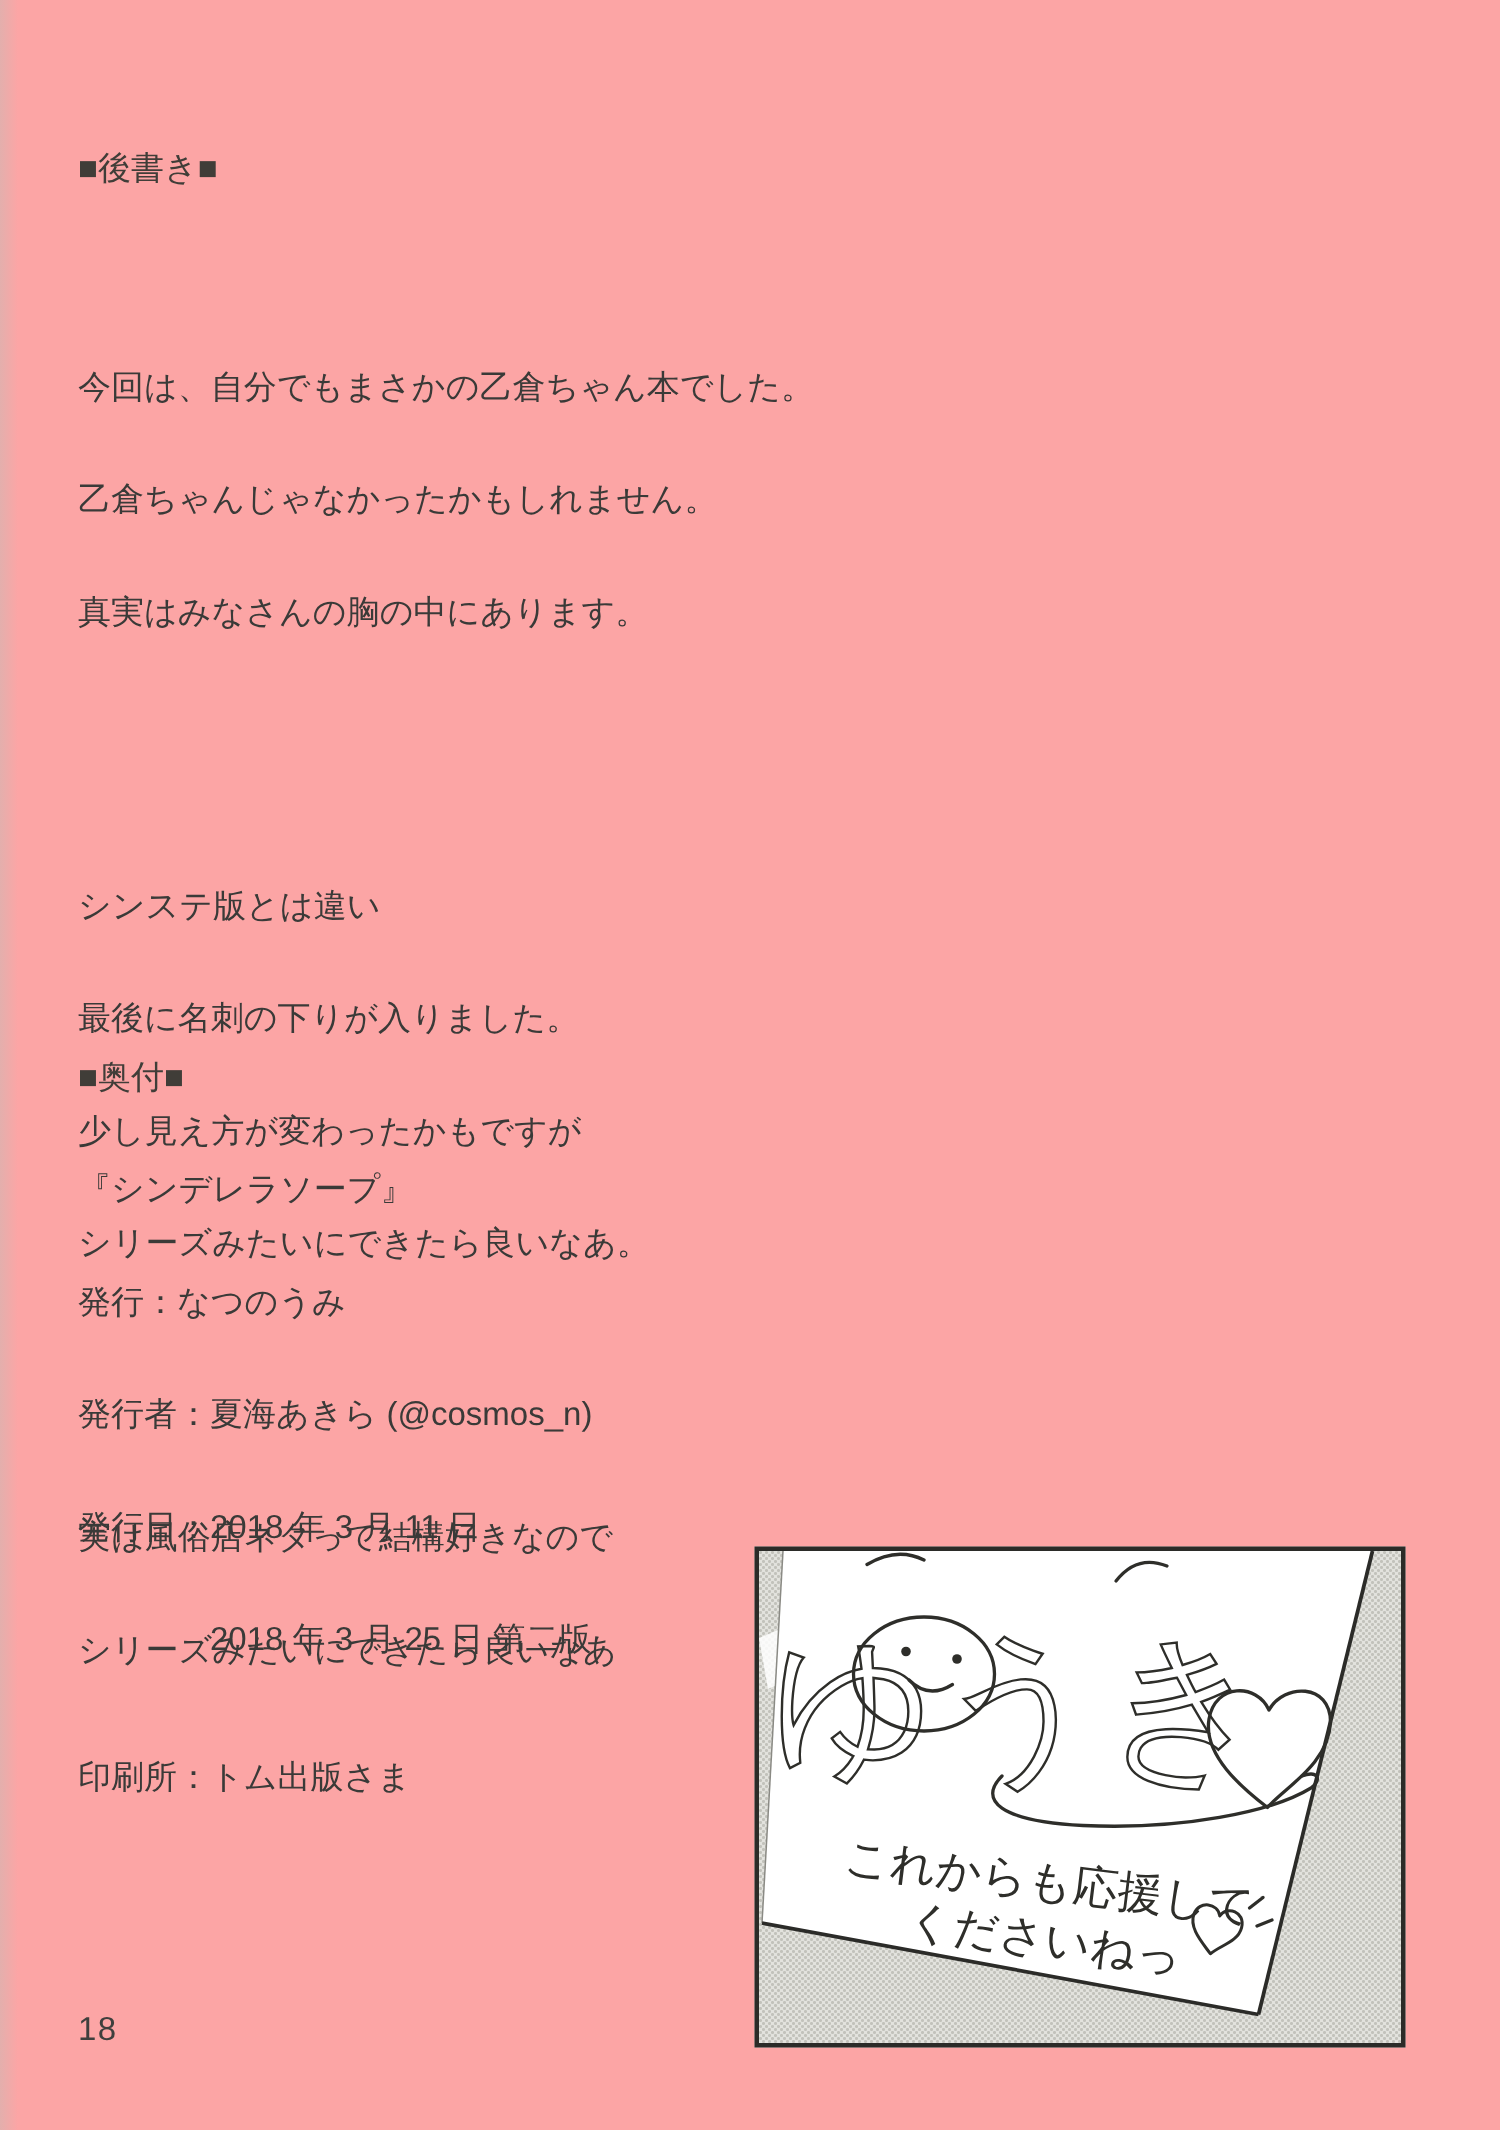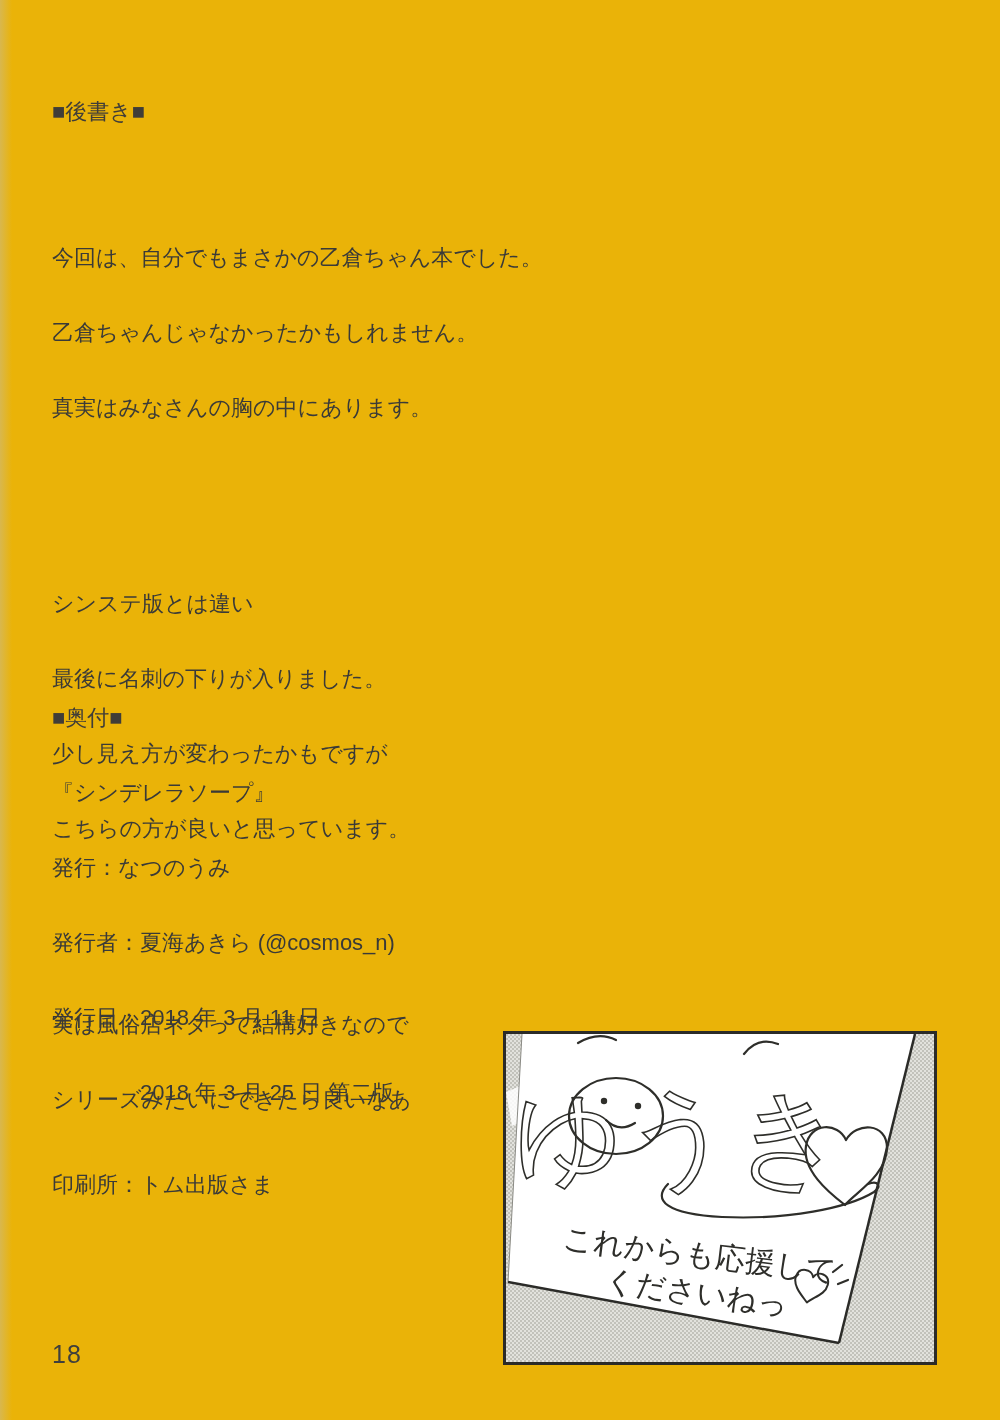--- a/index.html
+++ b/index.html
@@ -1,18 +1,18 @@
 <!DOCTYPE html>
 <html><head>
 <meta charset="utf-8">
 <style>
   html,body { margin:0; padding:0; background:#ffffff; }
   .sheet {
     position:relative; width:1000px; height:1420px;
-    background:#eab308; overflow:hidden;
+    background:#fca5a5; overflow:hidden;
     font-family:"Liberation Sans","DejaVu Sans",sans-serif;
     color:#3a3a38;
   }
   .edge-shadow {
     position:absolute; left:0; top:0; width:12px; height:100%;
     background:linear-gradient(to right, rgba(190,190,184,.40), rgba(190,190,184,0));
   }
   .textcol {
     position:absolute; left:52px; top:49px;
     font-size:22px; line-height:25px; white-space:pre;
@@ -22,21 +22,21 @@
   .para.first { margin-top:0; }
   .heading { font-size:22px; font-weight:normal; margin:0; color:#403d38; }
   .colophon {
     position:absolute; left:52px; top:655px;
     font-size:22px; line-height:25px; white-space:pre;
   }
   .indent { padding-left:88px; }
   .printer { margin-top:17px; }
   .pagenum {
     position:absolute; left:52px; top:1340px;
-    font-size:25px; color:#3f3f3d; letter-spacing:1px;
+    font-size:22px; color:#3f3f3d; letter-spacing:1px;
   }
   .panel {
     position:absolute; left:503px; top:1031px;
     width:428px; height:328px;
     border:3px solid #2b2b28;
     background-color:#e2e2dd;
     background-image:
       radial-gradient(circle at 1px 1px, #c2c2bb 0.8px, rgba(0,0,0,0) 1.2px),
       radial-gradient(circle at 1px 1px, #c2c2bb 0.8px, rgba(0,0,0,0) 1.2px);
     background-size:4px 4px, 4px 4px;
@@ -55,21 +55,21 @@
     <h2 class="line heading">■後書き■</h2>
     <p class="para">
       <span class="line">今回は、自分でもまさかの乙倉ちゃん本でした。</span>
       <span class="line">乙倉ちゃんじゃなかったかもしれません。</span>
       <span class="line">真実はみなさんの胸の中にあります。</span>
     </p>
     <p class="para">
       <span class="line">シンステ版とは違い</span>
       <span class="line">最後に名刺の下りが入りました。</span>
       <span class="line">少し見え方が変わったかもですが</span>
-      <span class="line">こちらの方が良いと思っています。</span>
+      <span class="line">シリーズみたいにできたら良いなあ。</span>
     </p>
     <p class="para">
       <span class="line">実は風俗店ネタって結構好きなので</span>
       <span class="line">シリーズみたいにできたら良いなあ</span>
       
     </p>
     
     
   </section>
 

